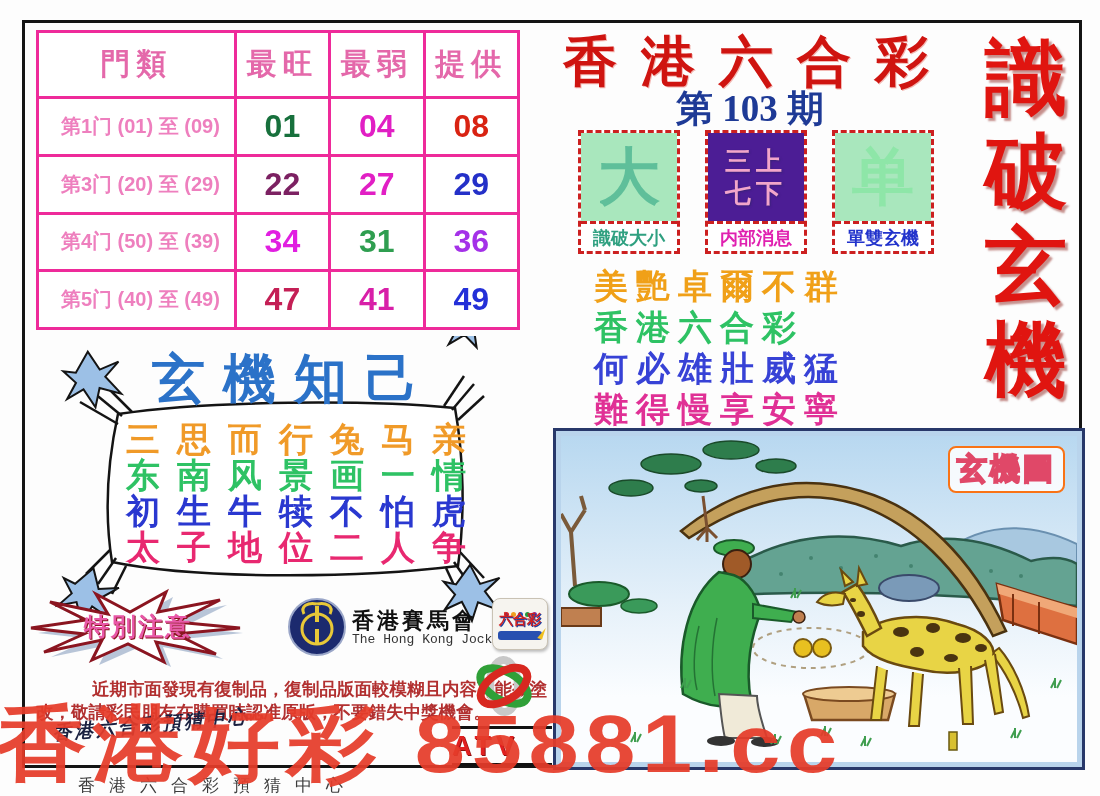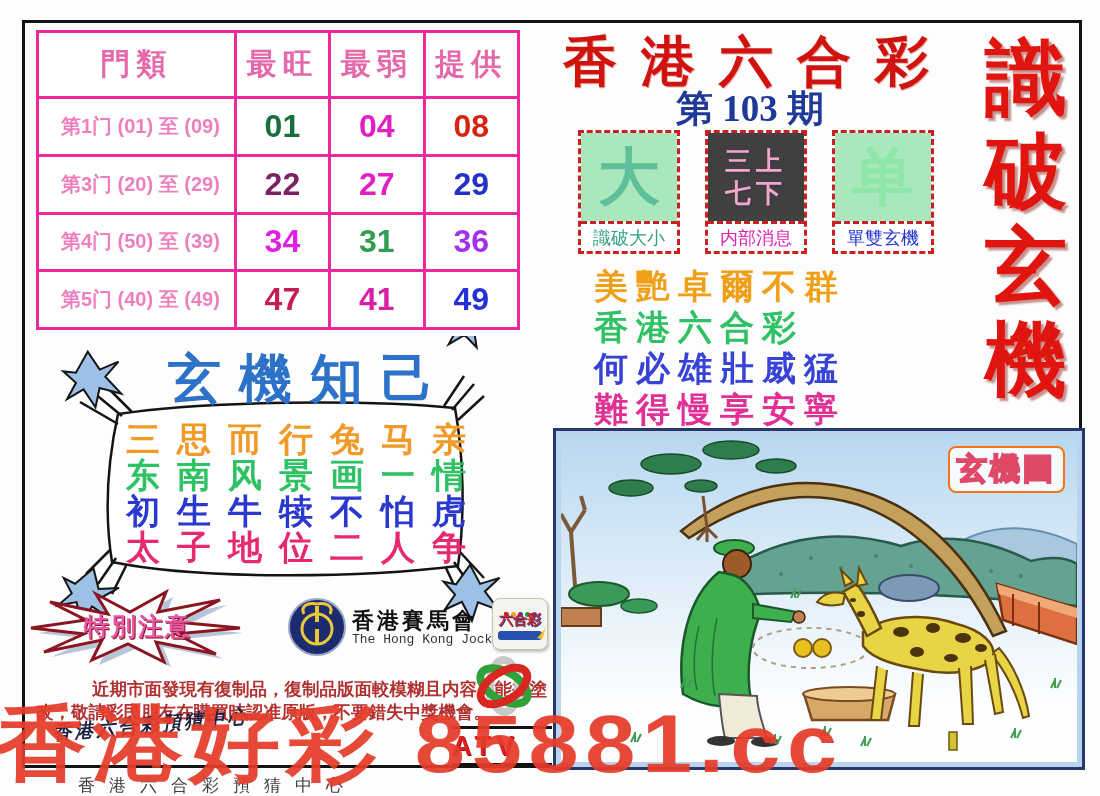--- a/index.html
+++ b/index.html
@@ -17,29 +17,29 @@
   
   .title-main { position:absolute; left:563px; top:26px; font-size:54px; font-weight:bold; letter-spacing:24px; white-space:nowrap; font-family:"Liberation Serif","DejaVu Serif",serif; text-shadow:1px 1px 0 #f3b9b4; }
   .issue { position:absolute; left:625px; top:84px; width:250px; text-align:center; font-size:37px; font-weight:bold; font-family:"Liberation Serif","DejaVu Serif",serif; }
   .slogan-v { position:absolute; left:978px; top:32px; width:96px; font-size:82px; line-height:94px; font-weight:bold; font-family:"Liberation Serif","DejaVu Serif",serif; word-break:break-all; text-align:center; text-shadow:3px 3px 2px rgba(130,10,5,.45); }
 
   
   .pbox { position:absolute; top:130px; width:102px; border:3px dashed #cc2020; background:#fff; }
   .pbox-square { height:88px; display:flex; align-items:center; justify-content:center; }
   .pbox-value { font-size:62px; font-weight:bold; line-height:1; }
   .pbox-value.small { font-size:26px; font-weight:bold; width:66px; line-height:32px; letter-spacing:5px; text-align:center; text-shadow:1px 1px 2px rgba(40,40,90,.5); }
-  .pbox-label { height:30px; border-top:3px dashed #cc2020; background:#fff; text-align:center; font-size:18px; font-weight:normal; line-height:28px; white-space:nowrap; }
+  .pbox-label { height:30px; border-top:3px dashed #cc2020; background:#fff; text-align:center; font-size:18px; font-weight:bold; line-height:28px; white-space:nowrap; }
 
   
   .verse { position:absolute; left:594px; top:266px; }
   .verse div { font-size:34px; font-weight:bold; letter-spacing:8px; line-height:41px; font-family:"Liberation Serif","DejaVu Serif",serif; white-space:nowrap; }
 
   
   .banner-svg { position:absolute; left:40px; top:336px; }
-  .banner-title { position:absolute; left:152px; top:344px; font-size:53px; font-weight:bold; letter-spacing:18px; font-family:"Liberation Serif","DejaVu Serif",serif; white-space:nowrap;margin-left:16px; }
+  .banner-title { position:absolute; left:152px; top:344px; font-size:53px; font-weight:bold; letter-spacing:18px; font-family:"Liberation Serif","DejaVu Serif",serif; white-space:nowrap; }
   .poem { position:absolute; left:126px; top:424px; }
   .poem div { font-size:34px; font-weight:bold; letter-spacing:17px; line-height:36px; white-space:nowrap; font-family:Liberation Mono, monospace; }
 
   
   .star-svg { position:absolute; left:28px; top:588px; }
   .star-label { position:absolute; left:84px; top:610px; font-size:25px; font-weight:bold; letter-spacing:2px; color:#e858a8; text-shadow:1px 1px 0 #8b1520; white-space:nowrap; }
 
   
   .hkjc-svg { position:absolute; left:286px; top:596px; }
   .hkjc-cn { position:absolute; left:352px; top:606px; font-size:22px; font-weight:bold; color:#111; letter-spacing:3px; }
@@ -118,21 +118,21 @@
   <div class="issue" style="color: rgb(30, 58, 150);">第 103 期</div>
   <div class="slogan-v" style="color: rgb(224, 21, 16);">識破玄機</div>
 
   <div class="pbox" style="left:578px">
     <div class="pbox-square" style="background-color: rgb(169, 231, 189);">
       <span class="pbox-value" style="color: rgb(95, 191, 154);">大</span>
     </div>
     <div class="pbox-label" style="color: rgb(47, 160, 128);">識破大小</div>
   </div>
   <div class="pbox" style="left:705px">
-    <div class="pbox-square" style="background-color: #404040;">
+    <div class="pbox-square" style="background-color: #4c1d95;">
       <span class="pbox-value small" style="color: rgb(242, 166, 202);">三上七下</span>
     </div>
     <div class="pbox-label" style="color: rgb(224, 32, 176);">内部消息</div>
   </div>
   <div class="pbox" style="left:832px">
     <div class="pbox-square" style="background-color: rgb(169, 231, 189);">
       <span class="pbox-value" style="color: rgb(142, 230, 168);">单</span>
     </div>
     <div class="pbox-label" style="color: rgb(34, 51, 204);">單雙玄機</div>
   </div>

